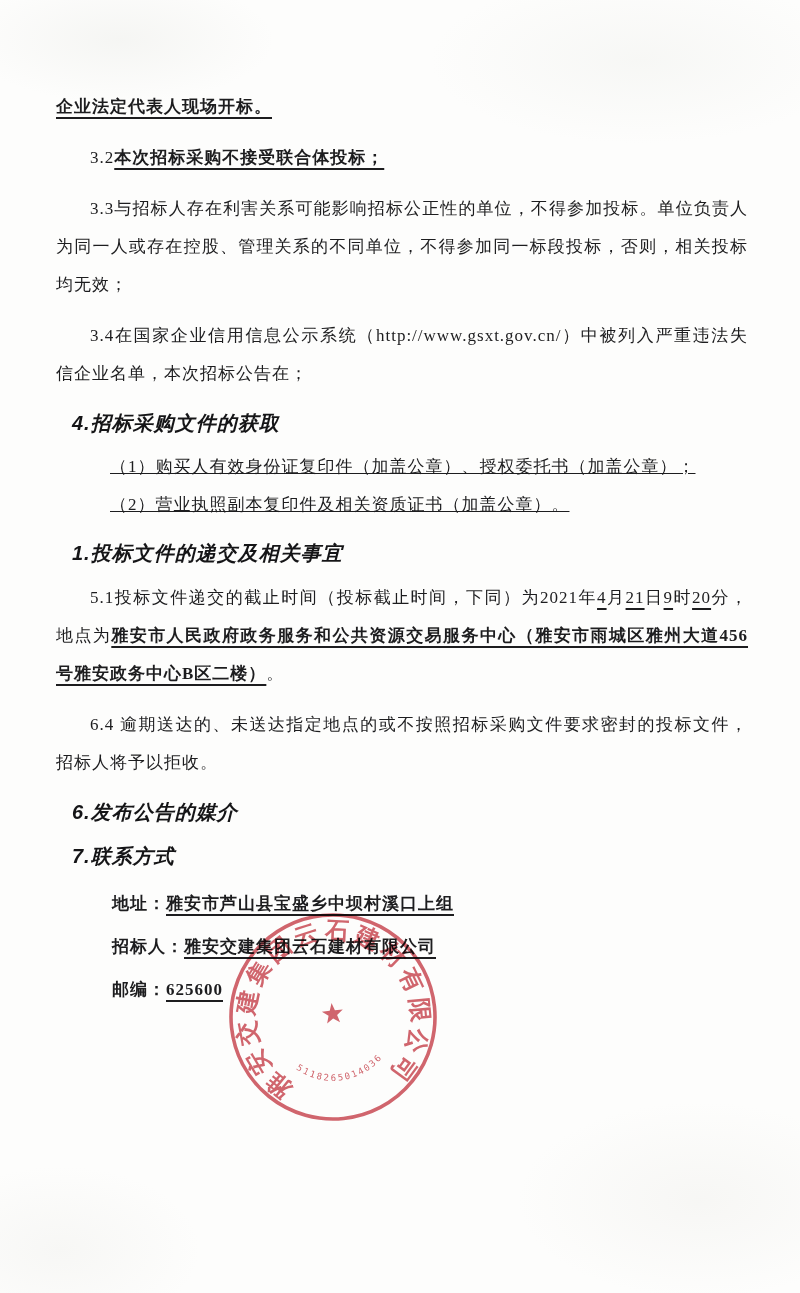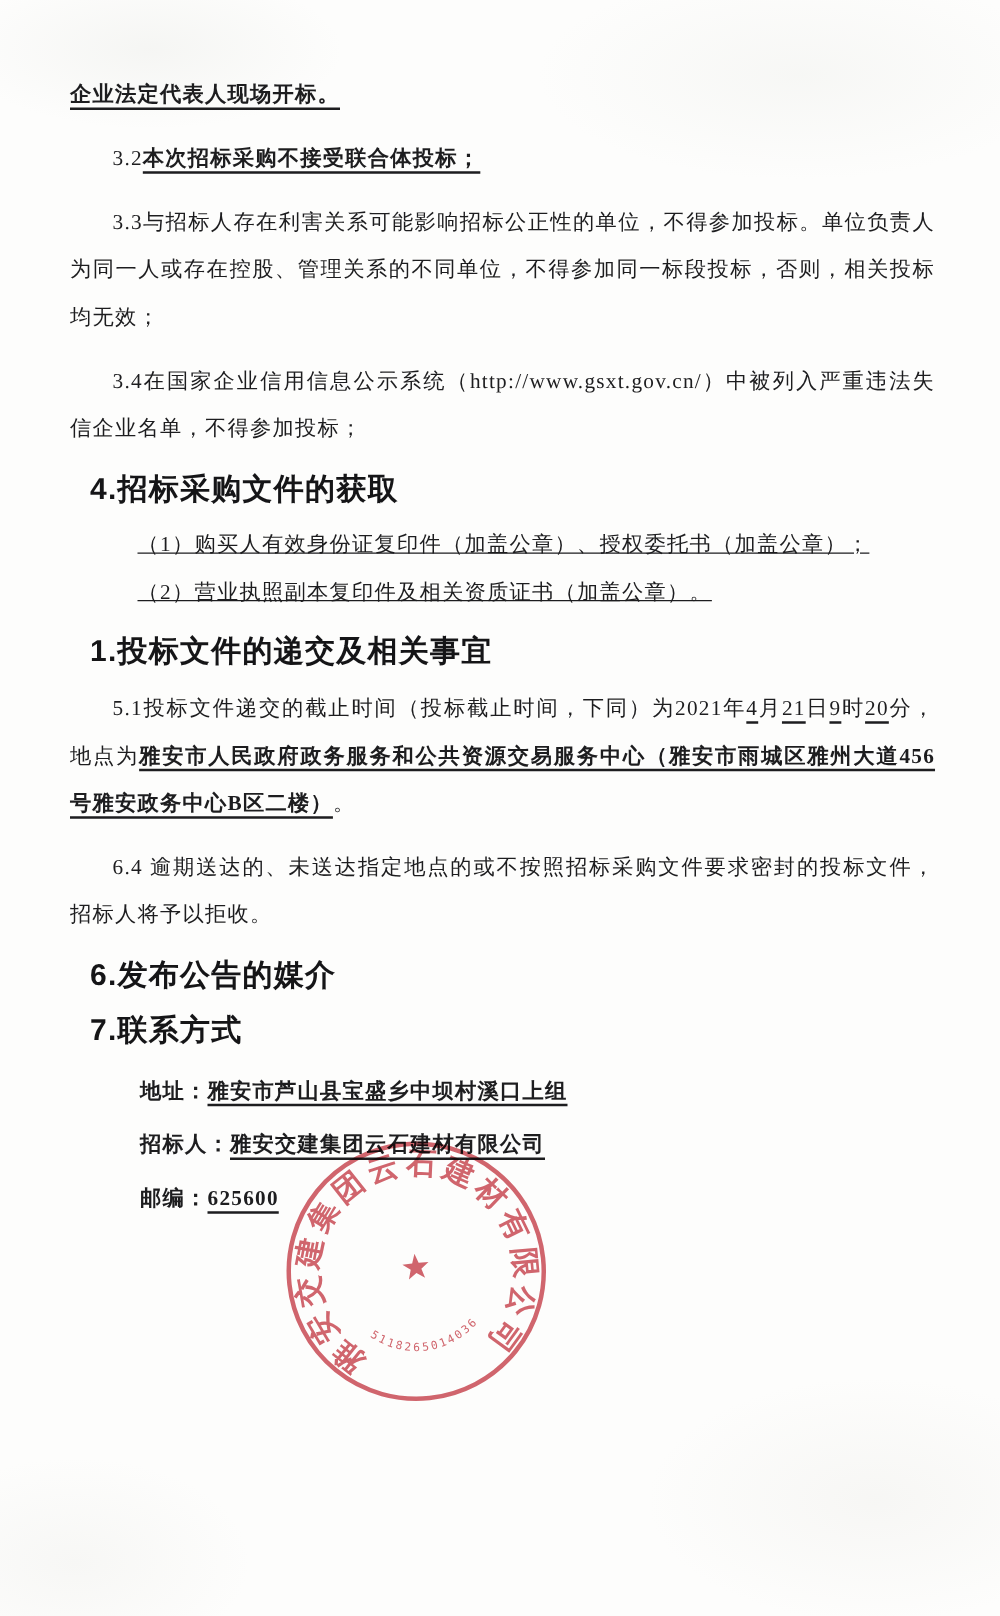--- a/index.html
+++ b/index.html
@@ -9,34 +9,35 @@
       radial-gradient(220px 90px at 120px 40px, rgba(210,212,205,.18), rgba(255,255,255,0) 70%),
       radial-gradient(300px 120px at 640px 60px, rgba(222,224,218,.20), rgba(255,255,255,0) 70%),
       radial-gradient(260px 140px at 700px 1200px, rgba(225,224,218,.22), rgba(255,255,255,0) 70%),
       radial-gradient(200px 120px at 60px 1250px, rgba(220,220,214,.18), rgba(255,255,255,0) 70%),
       #fdfdfc;
     font-family:"Liberation Serif","DejaVu Serif",serif;
     color:#1d1d1f;
   }
   .page{
     position:relative;width:800px;height:930px;
-    padding:57px 52px 0 56px;box-sizing:border-box;
+    padding:88px 52px 0 56px;box-sizing:border-box;
   }
   .para{
     margin:0 0 13px 0;
     font-size:17px;line-height:38px;letter-spacing:1px;
     text-align:justify;
   }
   .para.ind{text-indent:2em;font-family:Liberation Serif, serif;}
   .para.items{margin-left:54px;margin-bottom:2px;line-height:36px;text-decoration:underline;}
   .heading{
     margin:16px 0 12px 16px;
     font-family:"Liberation Sans","DejaVu Sans",sans-serif;
-    font-weight:bold;font-size:24px;line-height:28px;letter-spacing:1px;
+    font-weight:bold;font-size:20px;line-height:28px;letter-spacing:1px;
     color:#151517;
+    font-style:italic;
   }
   .b{font-weight:bold;}
   .u{text-decoration:underline;text-underline-offset:5px;text-decoration-thickness:1.5px;}
   .contact{margin:6px 0 0 56px;}
   .contact-row{
     font-size:17px;line-height:43px;letter-spacing:1px;
     white-space:nowrap;
   }
   .contact-row .label{font-weight:bold;}
   .contact-row .value{font-weight:bold;text-decoration:underline;text-underline-offset:5px;text-decoration-thickness:1.5px;}
@@ -59,21 +60,21 @@
   }
 </style>
 </head>
 <body>
 
 <div class="page">
 
   <p class="para"><span class="b u">企业法定代表人现场开标。</span></p>
   <p class="para ind"><span>3.2</span><span class="b u">本次招标采购不接受联合体投标；</span></p>
   <p class="para ind"><span>3.3与招标人存在利害关系可能影响招标公正性的单位，不得参加投标。单位负责人为同一人或存在控股、管理关系的不同单位，不得参加同一标段投标，否则，相关投标均无效；</span></p>
-  <p class="para ind"><span>3.4在国家企业信用信息公示系统（http://www.gsxt.gov.cn/）中被列入严重违法失信企业名单，不得参加投标；</span></p>
+  <p class="para ind"><span>3.4在国家企业信用信息公示系统（http://www.gsxt.gov.cn/）中被列入严重违法失信企业名单，本次招标公告在；</span></p>
 
   <h2 class="heading">4.招标采购文件的获取</h2>
   <p class="para items"><span>（1）购买人有效身份证复印件（加盖公章）、授权委托书（加盖公章）；</span></p>
   <p class="para items"><span>（2）营业执照副本复印件及相关资质证书（加盖公章）。</span></p>
 
   <h2 class="heading">1.投标文件的递交及相关事宜</h2>
   <p class="para ind"><span>5.1投标文件递交的截止时间（投标截止时间，下同）为2021年</span><span class="u">4</span><span>月</span><span class="u">21</span><span>日</span><span class="u">9</span><span>时</span><span class="u">20</span><span>分，地点为</span><span class="b u">雅安市人民政府政务服务和公共资源交易服务中心（雅安市雨城区雅州大道456号雅安政务中心B区二楼）</span><span>。</span></p>
   <p class="para ind"><span>6.4 逾期送达的、未送达指定地点的或不按照招标采购文件要求密封的投标文件，招标人将予以拒收。</span></p>
 
   <h2 class="heading">6.发布公告的媒介</h2>

